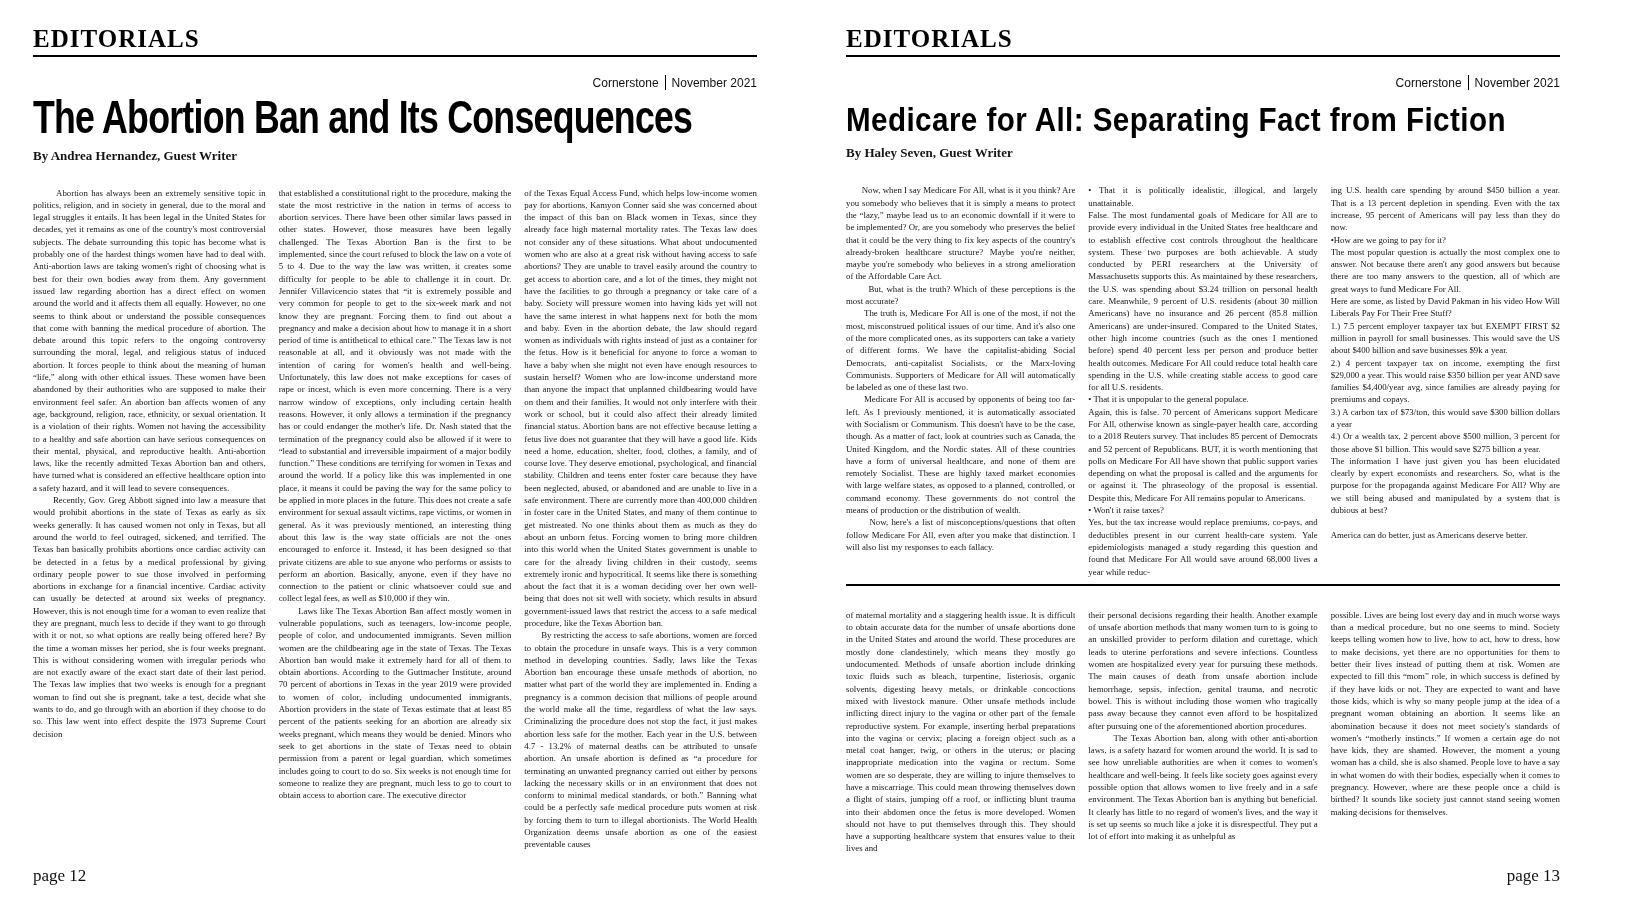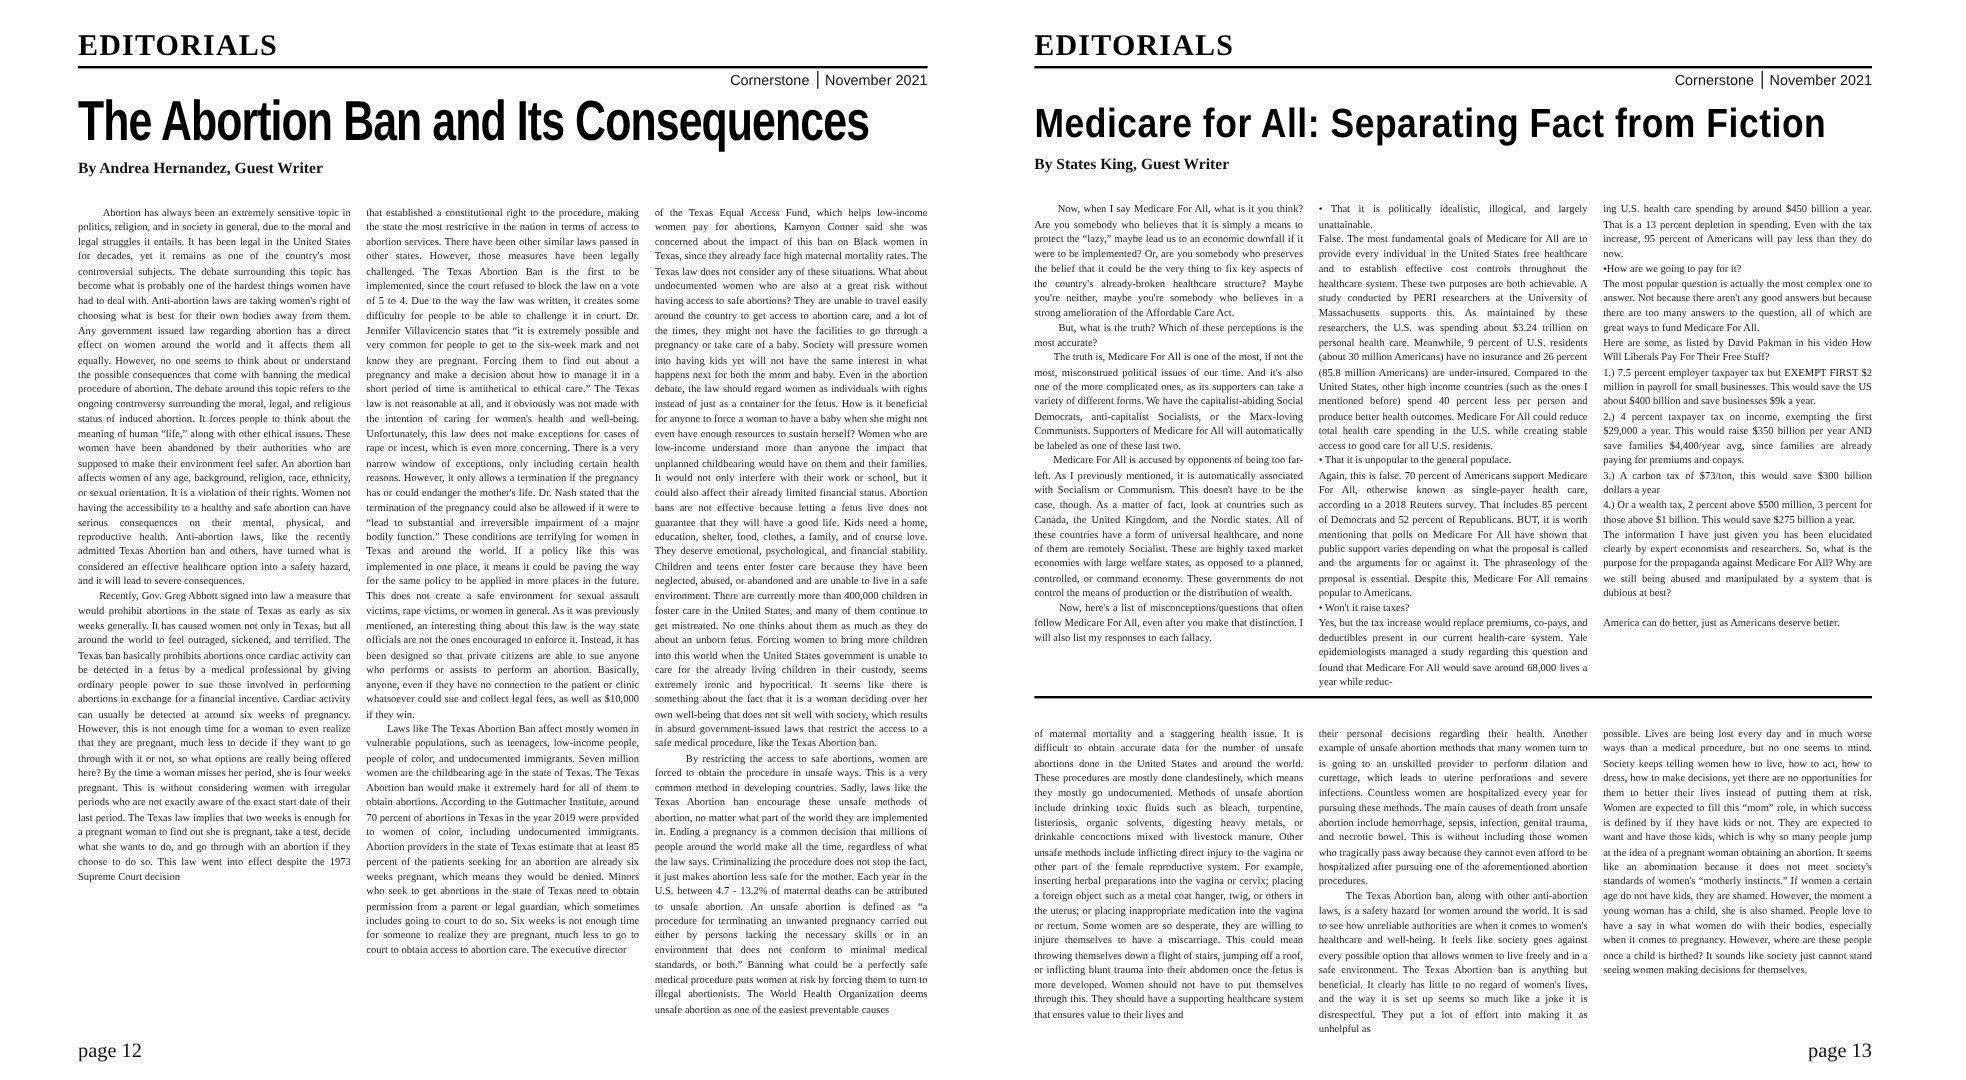--- a/index.html
+++ b/index.html
@@ -1,24 +1,24 @@
 <!DOCTYPE html>
 <html style="--paper: #ffffff; --ink: #151515;"><head>
 <meta charset="utf-8">
 <style>
   :root { --paper:#ffffff; --ink:#151515; }
   * { box-sizing: border-box; }
   html,body { margin:0; padding:0; background:var(--paper); }
-  .spread { width:1638px; height:900px; display:flex; background:var(--paper); color:var(--ink); overflow:hidden;padding-left:32px; }
+  .spread { width:1638px; height:900px; display:flex; background:var(--paper); color:var(--ink); overflow:hidden; }
   .page { width:819px; height:900px; position:relative; overflow:hidden; }
   .page.left  { padding:26px 62px 0 33px; }
   .page.right { padding:26px 78px 0 27px; }
   .section-title { font-family:"Liberation Serif", serif; font-weight:bold; font-size:25px; letter-spacing:1px; color:#000; line-height:1.05; }
   .header-rule { border-bottom:2px solid #000; margin-top:3px; }
-  .dateline { text-align:right; font-family:"Liberation Sans", sans-serif; font-size:12px; margin-top:2px; height:17px; color:#111; }
+  .dateline { text-align:right; font-family:"Liberation Sans", sans-serif; font-size:12px; margin-top:18px; height:17px; color:#111; }
   .dl-div { display:inline-block; width:1px; height:15px; background:#000; margin:0 6px; vertical-align:-3px; }
   .headline { margin:0; color:#000; font-family:"Liberation Sans", sans-serif; white-space:nowrap; }
   .headline.condensed { font-size:47px; font-weight:700; letter-spacing:-1px; transform:scaleX(0.76); transform-origin:0 50%; line-height:1.05; }
   .headline.wide { font-size:34px; font-weight:700; letter-spacing:0.5px; transform:scaleX(0.87); transform-origin:0 50%; line-height:1.15; margin-top:8px; }
   .byline { font-family:"Liberation Serif", serif; font-size:13px; margin:6px 0 7px 0;font-weight:bold; }
   .cols { display:flex; gap:13px;margin-top:23px; }
   .col { flex:1; font-family:"Liberation Serif", serif; font-size:8.8px; line-height:12.3px; text-align:justify; white-space:pre-wrap; color:#161616; overflow:hidden; }
   .section-divider { border-top:2px solid #000; margin:6px 0; }
   .pagenum { position:absolute; bottom:14px; font-family:"Liberation Serif", serif; font-size:17px; color:#111; }
   .pagenum.left-num { left:33px; }
@@ -52,21 +52,21 @@
 
   <section class="page right">
     <header>
       <div class="section-title">EDITORIALS</div>
       <div class="header-rule"></div>
       <div class="dateline">
         <span>Cornerstone</span><span class="dl-div"></span><span>November 2021</span>
       </div>
     </header>
     <h1 class="headline wide">Medicare for All: Separating Fact from Fiction</h1>
-    <div class="byline">By States King, Guest Writer</div>
+    <div class="byline">By Haley Seven, Guest Writer</div>
     <div class="cols">
       <div class="col">       Now, when I say Medicare For All, what is it you think? Are you somebody who believes that it is simply a means to protect the “lazy,” maybe lead us to an economic downfall if it were to be implemented? Or, are you somebody who preserves the belief that it could be the very thing to fix key aspects of the country's already-broken healthcare structure? Maybe you're neither, maybe you're somebody who believes in a strong amelioration of the Affordable Care Act.
        But, what is the truth? Which of these perceptions is the most accurate?
        The truth is, Medicare For All is one of the most, if not the most, misconstrued political issues of our time. And it's also one of the more complicated ones, as its supporters can take a variety of different forms. We have the capitalist-abiding Social Democrats, anti-capitalist Socialists, or the Marx-loving Communists. Supporters of Medicare for All will automatically be labeled as one of these last two.
        Medicare For All is accused by opponents of being too far-left. As I previously mentioned, it is automatically associated with Socialism or Communism. This doesn't have to be the case, though. As a matter of fact, look at countries such as Canada, the United Kingdom, and the Nordic states. All of these countries have a form of universal healthcare, and none of them are remotely Socialist. These are highly taxed market economies with large welfare states, as opposed to a planned, controlled, or command economy. These governments do not control the means of production or the distribution of wealth.
        Now, here's a list of misconceptions/questions that often follow Medicare For All, even after you make that distinction. I will also list my responses to each fallacy.</div>
       <div class="col">• That it is politically idealistic, illogical, and largely unattainable.
 False. The most fundamental goals of Medicare for All are to provide every individual in the United States free healthcare and to establish effective cost controls throughout the healthcare system. These two purposes are both achievable. A study conducted by PERI researchers at the University of Massachusetts supports this. As maintained by these researchers, the U.S. was spending about $3.24 trillion on personal health care. Meanwhile, 9 percent of U.S. residents (about 30 million Americans) have no insurance and 26 percent (85.8 million Americans) are under-insured. Compared to the United States, other high income countries (such as the ones I mentioned before) spend 40 percent less per person and produce better health outcomes. Medicare For All could reduce total health care spending in the U.S. while creating stable access to good care for all U.S. residents.
 • That it is unpopular to the general populace.
 Again, this is false. 70 percent of Americans support Medicare For All, otherwise known as single-payer health care, according to a 2018 Reuters survey. That includes 85 percent of Democrats and 52 percent of Republicans. BUT, it is worth mentioning that polls on Medicare For All have shown that public support varies depending on what the proposal is called and the arguments for or against it. The phraseology of the proposal is essential. Despite this, Medicare For All remains popular to Americans.

